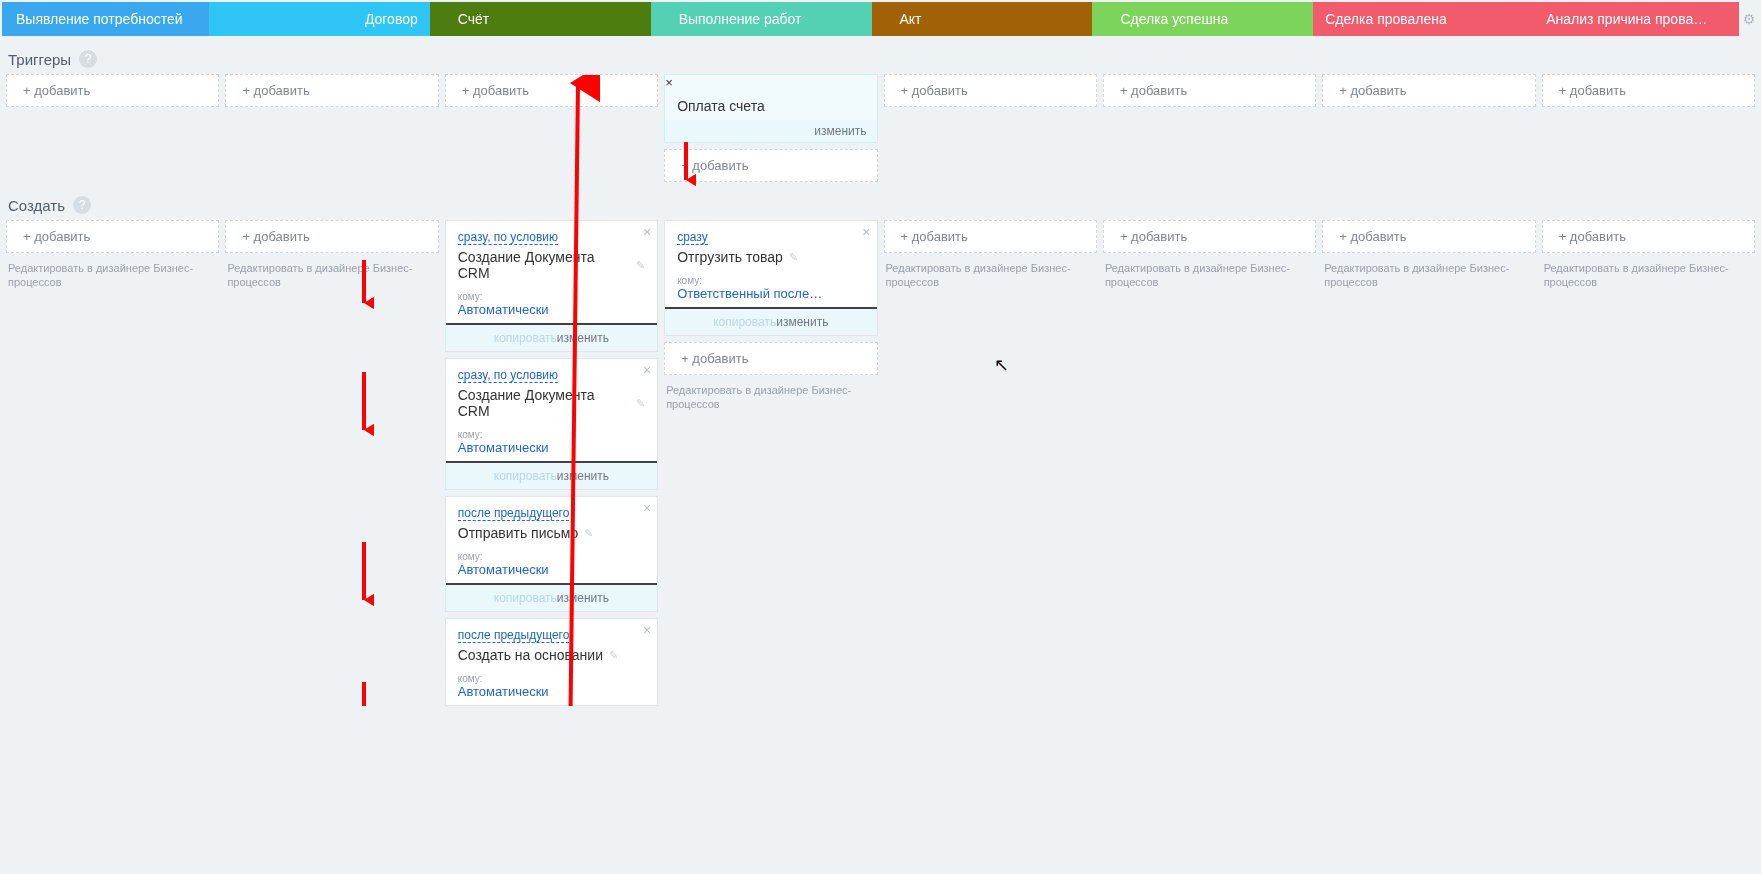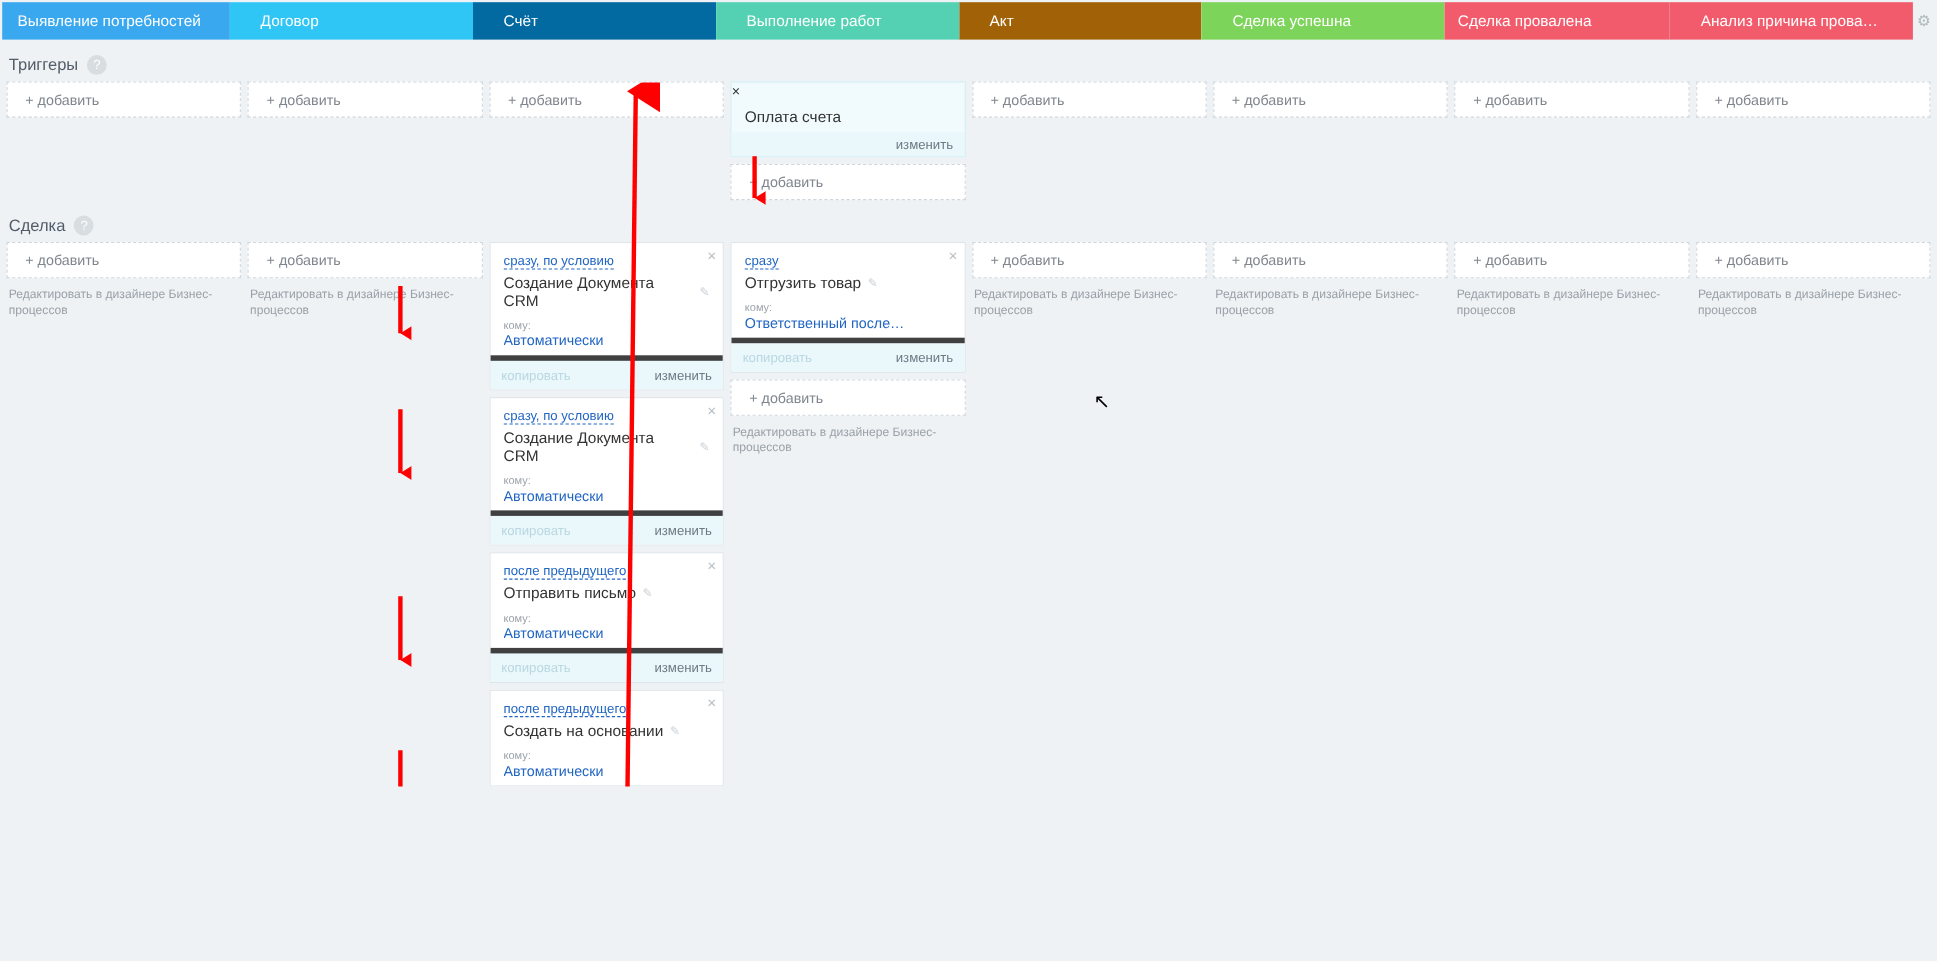--- a/index.html
+++ b/index.html
@@ -29,42 +29,42 @@
 
 
 .card { background:#fff; border:1px solid #dfe5ea; position:relative; }
 .card .close-x { position:absolute; top:4px; right:6px; color:#b8c0c6; font-size:14px; cursor:pointer; line-height:1; }
 .card-body { padding:8px 12px 6px 12px; }
 .timing-link { color:#2266c3; font-size:12px; border-bottom:1px dashed #2266c3; cursor:pointer; display:inline-block; margin-bottom:4px; }
 .card-title { font-size:14px; color:#333; margin-bottom:2px; display:flex; align-items:center; gap:6px; }
 .pencil-icon { color:#c9d0d6; font-size:11px; }
 .kom-label { font-size:10px; color:#9ba2a9; margin-top:10px; }
 .assign-link { color:#2266c3; font-size:13px; cursor:pointer; white-space:nowrap; overflow:hidden; text-overflow:ellipsis; display:block; }
-.card-footer { display:flex; justify-content:space-between; align-items:center; background:#eaf7fb; padding:6px 10px; border-top:5px solid #404040; }
+.card-footer { display:flex; justify-content:center; align-items:center; background:#eaf7fb; padding:6px 10px; border-top:2px solid #404040; }
 .copy-link { color:#b9d8e2; font-size:12px; }
 .edit-link { color:#6f7983; font-size:12px; cursor:pointer; }
 
 
 .trigger-card { background:#f1fbfd; border:1px solid #d3edf4; position:relative; }
 .trigger-card .card-body { padding: 8px 20px 4px 12px; }
 .trigger-card .card-title { font-size:14px; }
 .trigger-card .card-footer { background:#eaf7fb; padding:4px 10px; justify-content:flex-end; border-top:none; }
 
 .content-wrap { position:relative; }
 .cursor-icon { position:absolute; font-size:18px; color:#000; pointer-events:none; }
 </style>
 <style>.stages .stage:nth-child(1)::after{border-left-color:#39a8ee;}.stages .stage:nth-child(2)::after{border-left-color:#2fc6f6;}.stages .stage:nth-child(3)::after{border-left-color:#46c9ce;}.stages .stage:nth-child(4)::after{border-left-color:#53d1b2;}.stages .stage:nth-child(5)::after{border-left-color:#ffab2b;}.stages .stage:nth-child(6)::after{border-left-color:#7cd45a;}.stages .stage:nth-child(7)::after{border-left-color:#f25b6b;}.stages .stage:nth-child(8)::after{border-left-color:#f25b6b;}</style></head>
 <body>
 
 <div class="content-wrap">
 
 <div class="stages">
   <div class="stage" style="background: rgb(57, 168, 238); --arrow: #39a8ee;">Выявление потребностей</div>
-  <div class="stage" style="background: rgb(47, 198, 246); --arrow: #2fc6f6;">Договор</div>
-  <div class="stage" style="background: #0369a1; --arrow: #46c9ce;">Счёт</div>
+  <div class="stage" style="background: rgb(47, 198, 246); text-align: right; --arrow: #2fc6f6;">Договор</div>
+  <div class="stage" style="background: #4d7c0f; --arrow: #46c9ce;">Счёт</div>
   <div class="stage" style="background: rgb(83, 209, 178); --arrow: #53d1b2;">Выполнение работ</div>
   <div class="stage" style="background: #a16207; --arrow: #ffab2b;">Акт</div>
   <div class="stage" style="background: rgb(124, 212, 90); --arrow: #7cd45a;">Сделка успешна</div>
   <div class="stage" style="background: rgb(242, 91, 107); padding-left: 12px; --arrow: #f25b6b;">Сделка провалена</div>
   <div class="stage" style="background: rgb(242, 91, 107); --arrow: #f25b6b;">Анализ причина прова…</div>
   <span class="gear-settings">⚙</span>
 </div>
 
 <div class="section-title">
   <span>Триггеры</span>
@@ -103,21 +103,21 @@
       </div>
   <div class="col">
         <button class="add-btn">+ добавить</button>
       </div>
   <div class="col">
         <button class="add-btn">+ добавить</button>
       </div>
 </div>
 
 <div class="section-title">
-  <span>Сделка</span>
+  <span>Создать</span>
   <span class="help-icon">?</span>
 </div>
 
 <div class="columns">
 
   <div class="col">
     <button class="add-btn">+ добавить</button>
     <div class="bp-link">Редактировать в дизайнере Бизнес-процессов</div>
   </div>
 

